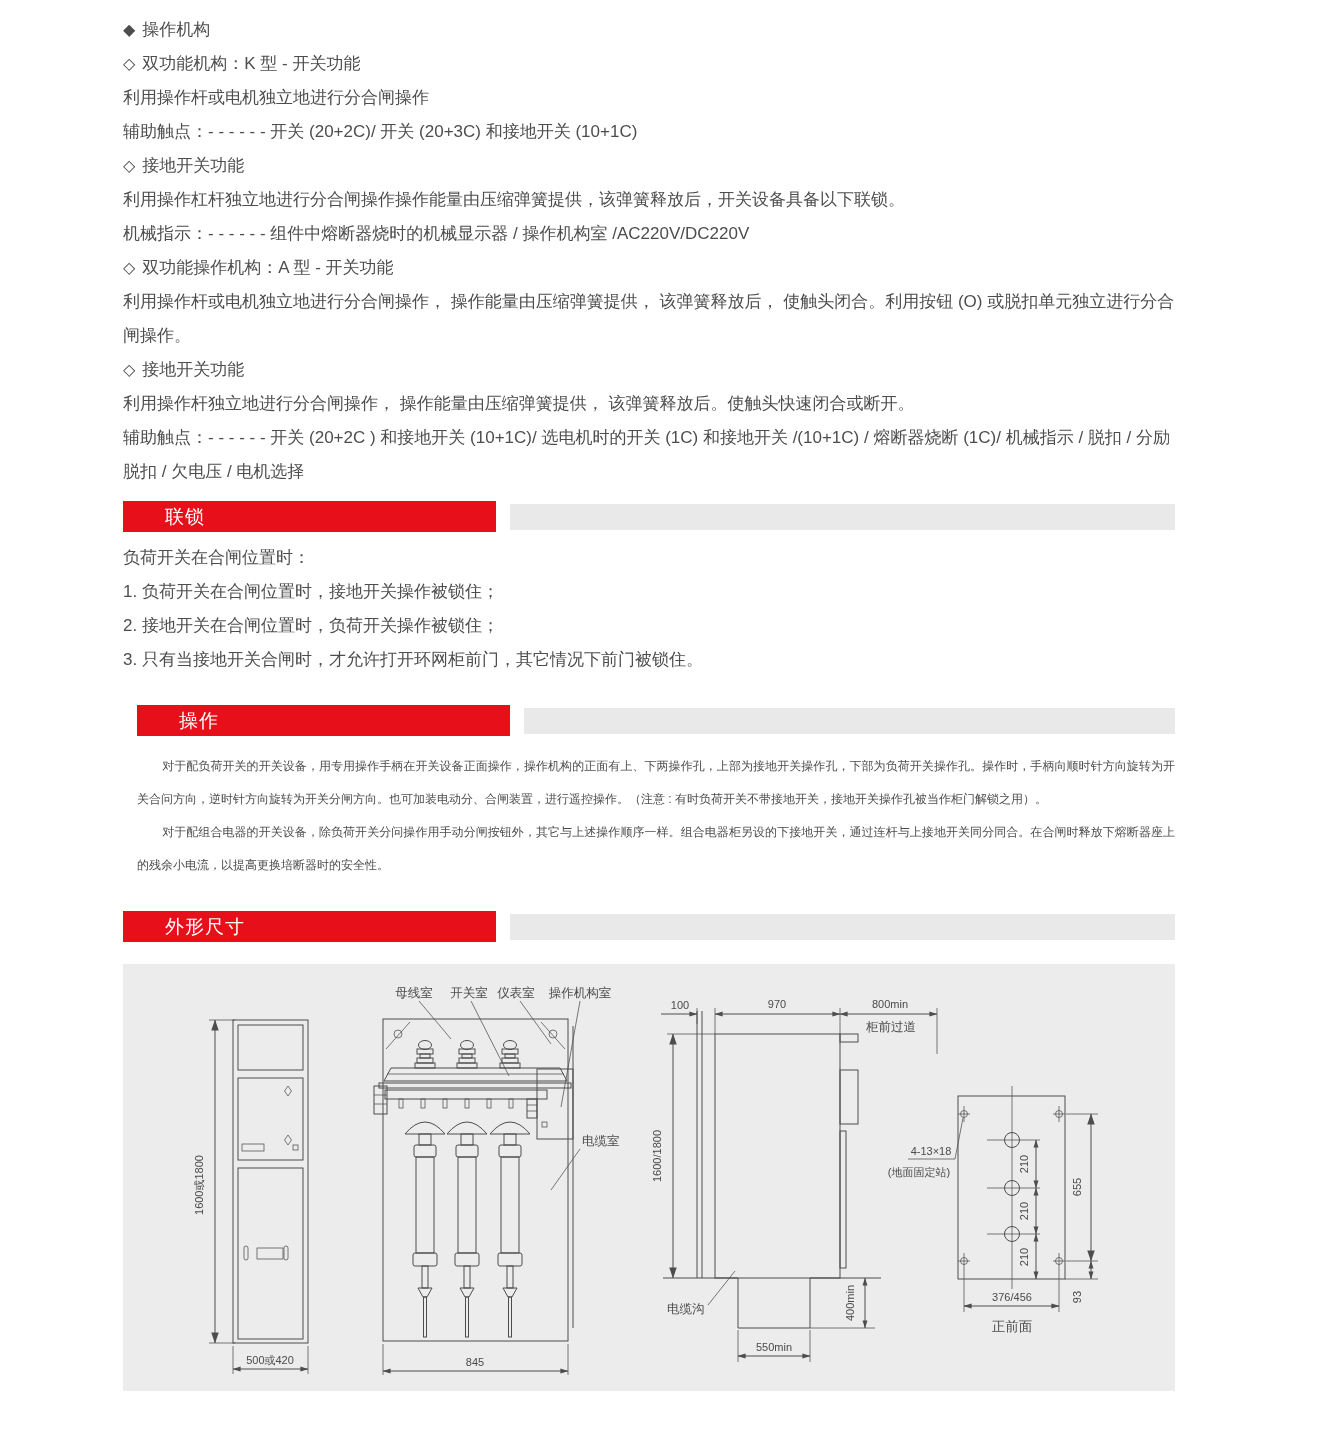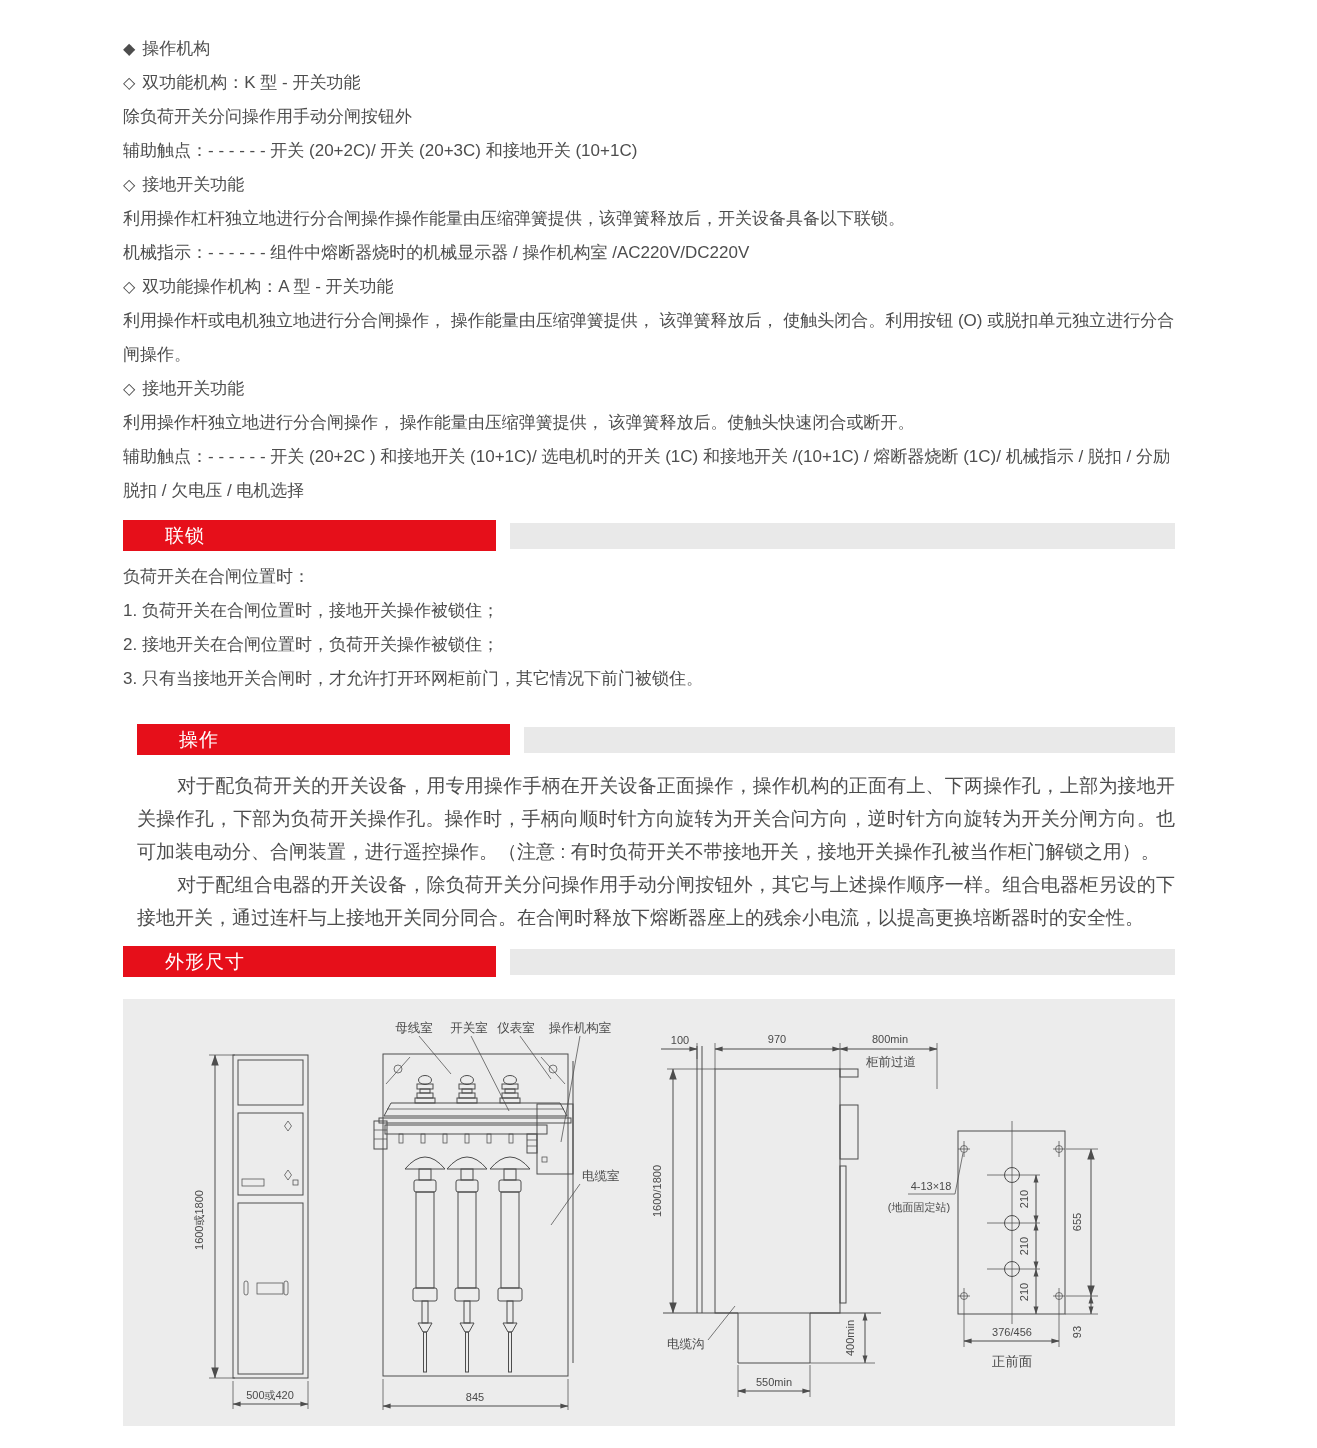--- a/index.html
+++ b/index.html
@@ -5,58 +5,58 @@
   * { margin:0; padding:0; box-sizing:border-box; }
   html,body { background:#fff; }
   body {
     width:1317px; height:1448px;
     font-family:"Liberation Sans","DejaVu Sans",sans-serif;
     color:var(--ink,#4d4d4d);
     position:relative; overflow:hidden;
   }
   .page { position:absolute; inset:0; }
   .content { position:absolute; left:123px; top:0; width:1052px; }
-  .intro { padding-top:32px; }
+  .intro { padding-top:13px; }
   .text-line { font-size:17px; line-height:34px; color:var(--ink,#4d4d4d); }
   .bullet { margin-right:7px; font-size:16px; }
   .section-header { display:flex; align-items:center; height:31px; }
   .red-bar {
     width:373px; height:31px; background:var(--red,#e60f1a);
     color:#fff; font-size:19px; line-height:31px; padding-left:42px;
     letter-spacing:1px;
   }
   .gray-strip { flex:1; height:26px; margin-left:14px; background:var(--strip,#e9e9e9); }
   .sec-interlock { margin-top:12px; }
   .interlock-lines { margin-top:9px; }
   .sec-operation { margin-top:28px;margin-left:14px; }
   .op-paras { margin-top:14px; }
   .para {
-    font-size:19px; line-height:33px; text-indent:2.1em;
+    font-size:12px; line-height:33px; text-indent:2.1em;
     text-align:justify; color:var(--ink,#4d4d4d);
   }
-  .sec-dim { margin-top:12px; }
+  .sec-dim { margin-top:29px; }
   .diagram-panel { margin-top:22px; width:1052px; height:427px; background:var(--panel,#ececec); }
   svg { display:block; }
   svg text { font-family:"Liberation Sans","DejaVu Sans",sans-serif; fill:#4a4a4a; }
   .ln { stroke:#4d4d4d; stroke-width:1; fill:none; }
   .thin { stroke:#4d4d4d; stroke-width:0.75; fill:none; }
   .dim { stroke:#4d4d4d; stroke-width:1; fill:none; }
   .dt { font-size:11px; }
   .zt { font-size:12.5px; }
 </style>
 </head>
 <body>
 
 <div class="page">
   <div class="content">
 
     <div class="intro">
         <div class="text-line"><span class="bullet">◆</span><span>操作机构</span></div>
         <div class="text-line"><span class="bullet">◇</span><span>双功能机构：K 型 - 开关功能</span></div>
-        <div class="text-line"><span>除负荷开关分问操作用手动分闸按钮外</span></div>
+        <div class="text-line"><span>利用操作杆或电机独立地进行分合闸操作</span></div>
         <div class="text-line"><span>辅助触点：- - - - - - 开关 (20+2C)/ 开关 (20+3C) 和接地开关 (10+1C)</span></div>
         <div class="text-line"><span class="bullet">◇</span><span>接地开关功能</span></div>
         <div class="text-line"><span>利用操作杠杆独立地进行分合闸操作操作能量由压缩弹簧提供，该弹簧释放后，开关设备具备以下联锁。</span></div>
         <div class="text-line"><span>机械指示：- - - - - - 组件中熔断器烧时的机械显示器 / 操作机构室 /AC220V/DC220V</span></div>
         <div class="text-line"><span class="bullet">◇</span><span>双功能操作机构：A 型 - 开关功能</span></div>
         <div class="text-line"><span>利用操作杆或电机独立地进行分合闸操作， 操作能量由压缩弹簧提供， 该弹簧释放后， 使触头闭合。利用按钮 (O) 或脱扣单元独立进行分合闸操作。</span></div>
         <div class="text-line"><span class="bullet">◇</span><span>接地开关功能</span></div>
         <div class="text-line"><span>利用操作杆独立地进行分合闸操作， 操作能量由压缩弹簧提供， 该弹簧释放后。使触头快速闭合或断开。</span></div>
         <div class="text-line"><span>辅助触点：- - - - - - 开关 (20+2C ) 和接地开关 (10+1C)/ 选电机时的开关 (1C) 和接地开关 /(10+1C) / 熔断器烧断 (1C)/ 机械指示 / 脱扣 / 分励脱扣 / 欠电压 / 电机选择</span></div>
       </div>

